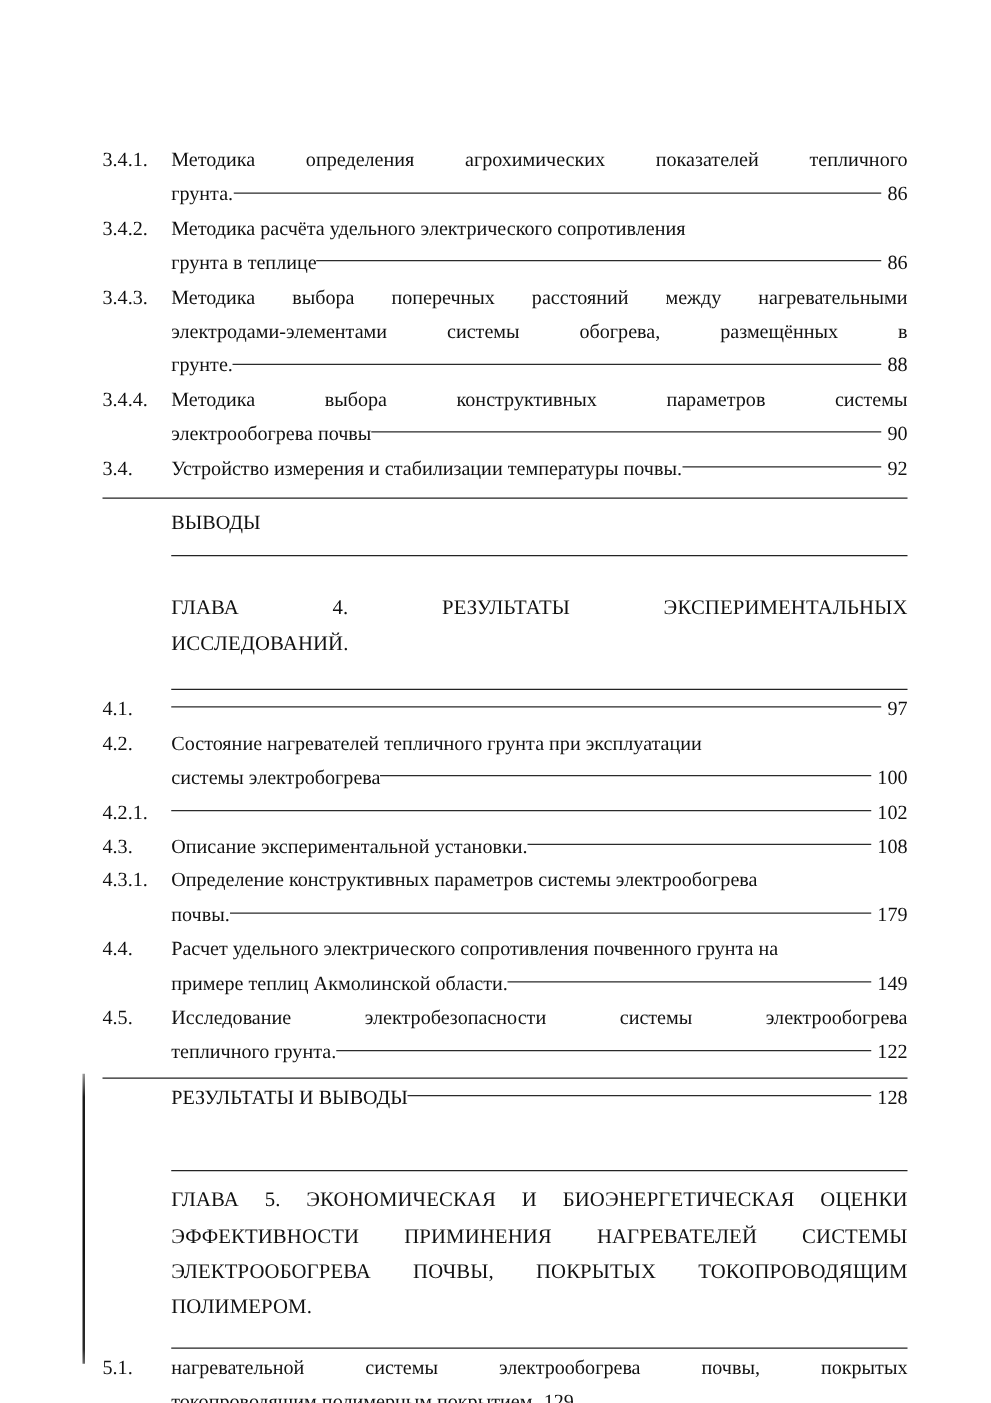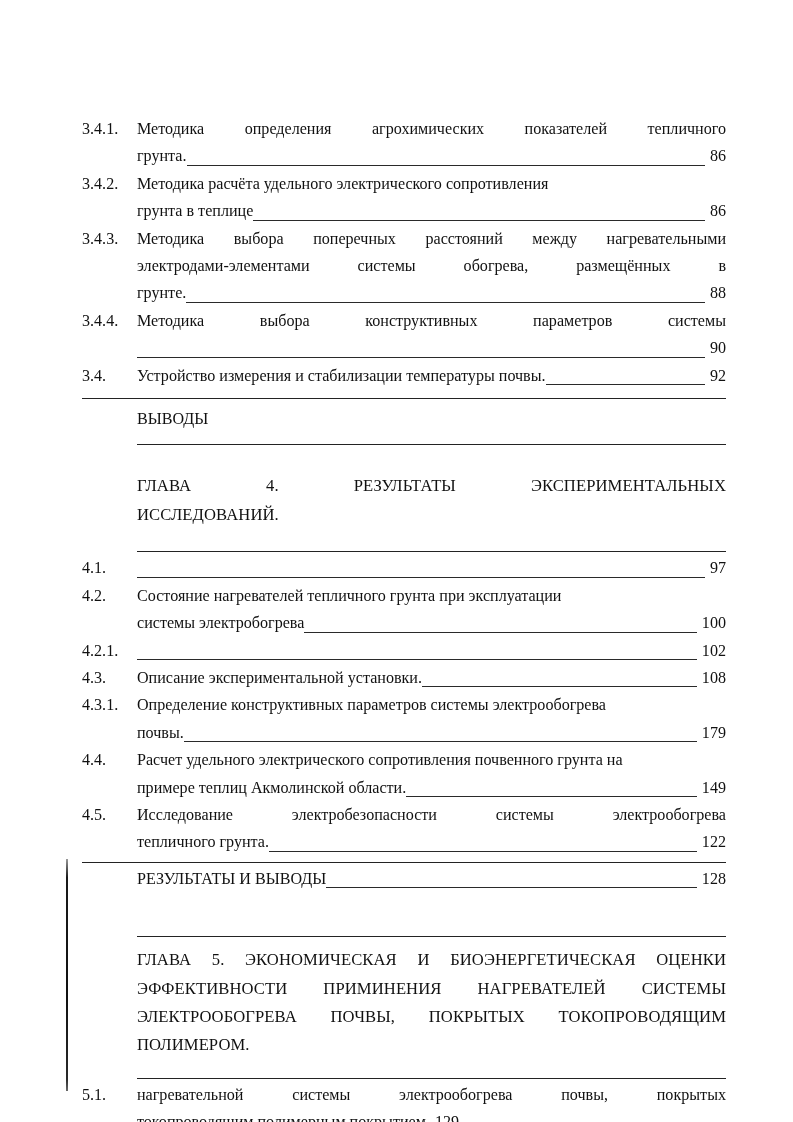--- a/index.html
+++ b/index.html
@@ -63,21 +63,21 @@
     text-align-last: left;
     hyphens: none;
   }
   .just.spread {
     text-align-last: justify;
   }
 
   
   .leaderline {
     display: flex;
-    align-items: flex-end;
+    align-items: center;
     width: 100%;
   }
   .leaderline .lead-text {
     flex: 0 0 auto;
     white-space: pre;
   }
   .leaderline .lead-fill {
     flex: 1 1 auto;
     border-bottom: 1.3px solid #2a2a2a;
     margin-bottom: 4px;
@@ -174,20 +174,21 @@
           <span class="pageno">88</span>
         </div>
       </div>
     </div>
 
     <div class="entry">
       <div class="num">3.4.4.</div>
       <div class="body">
         <div class="just spread">Методика выбора конструктивных параметров системы</div>
         <div class="leaderline">
+          <span class="lead-text">электрообогрева почвы</span>
           <span class="lead-fill"></span>
           <span class="pageno">90</span>
         </div>
       </div>
     </div>
 
     <div class="entry">
       <div class="num">3.4.</div>
       <div class="body">
         <div class="leaderline">

